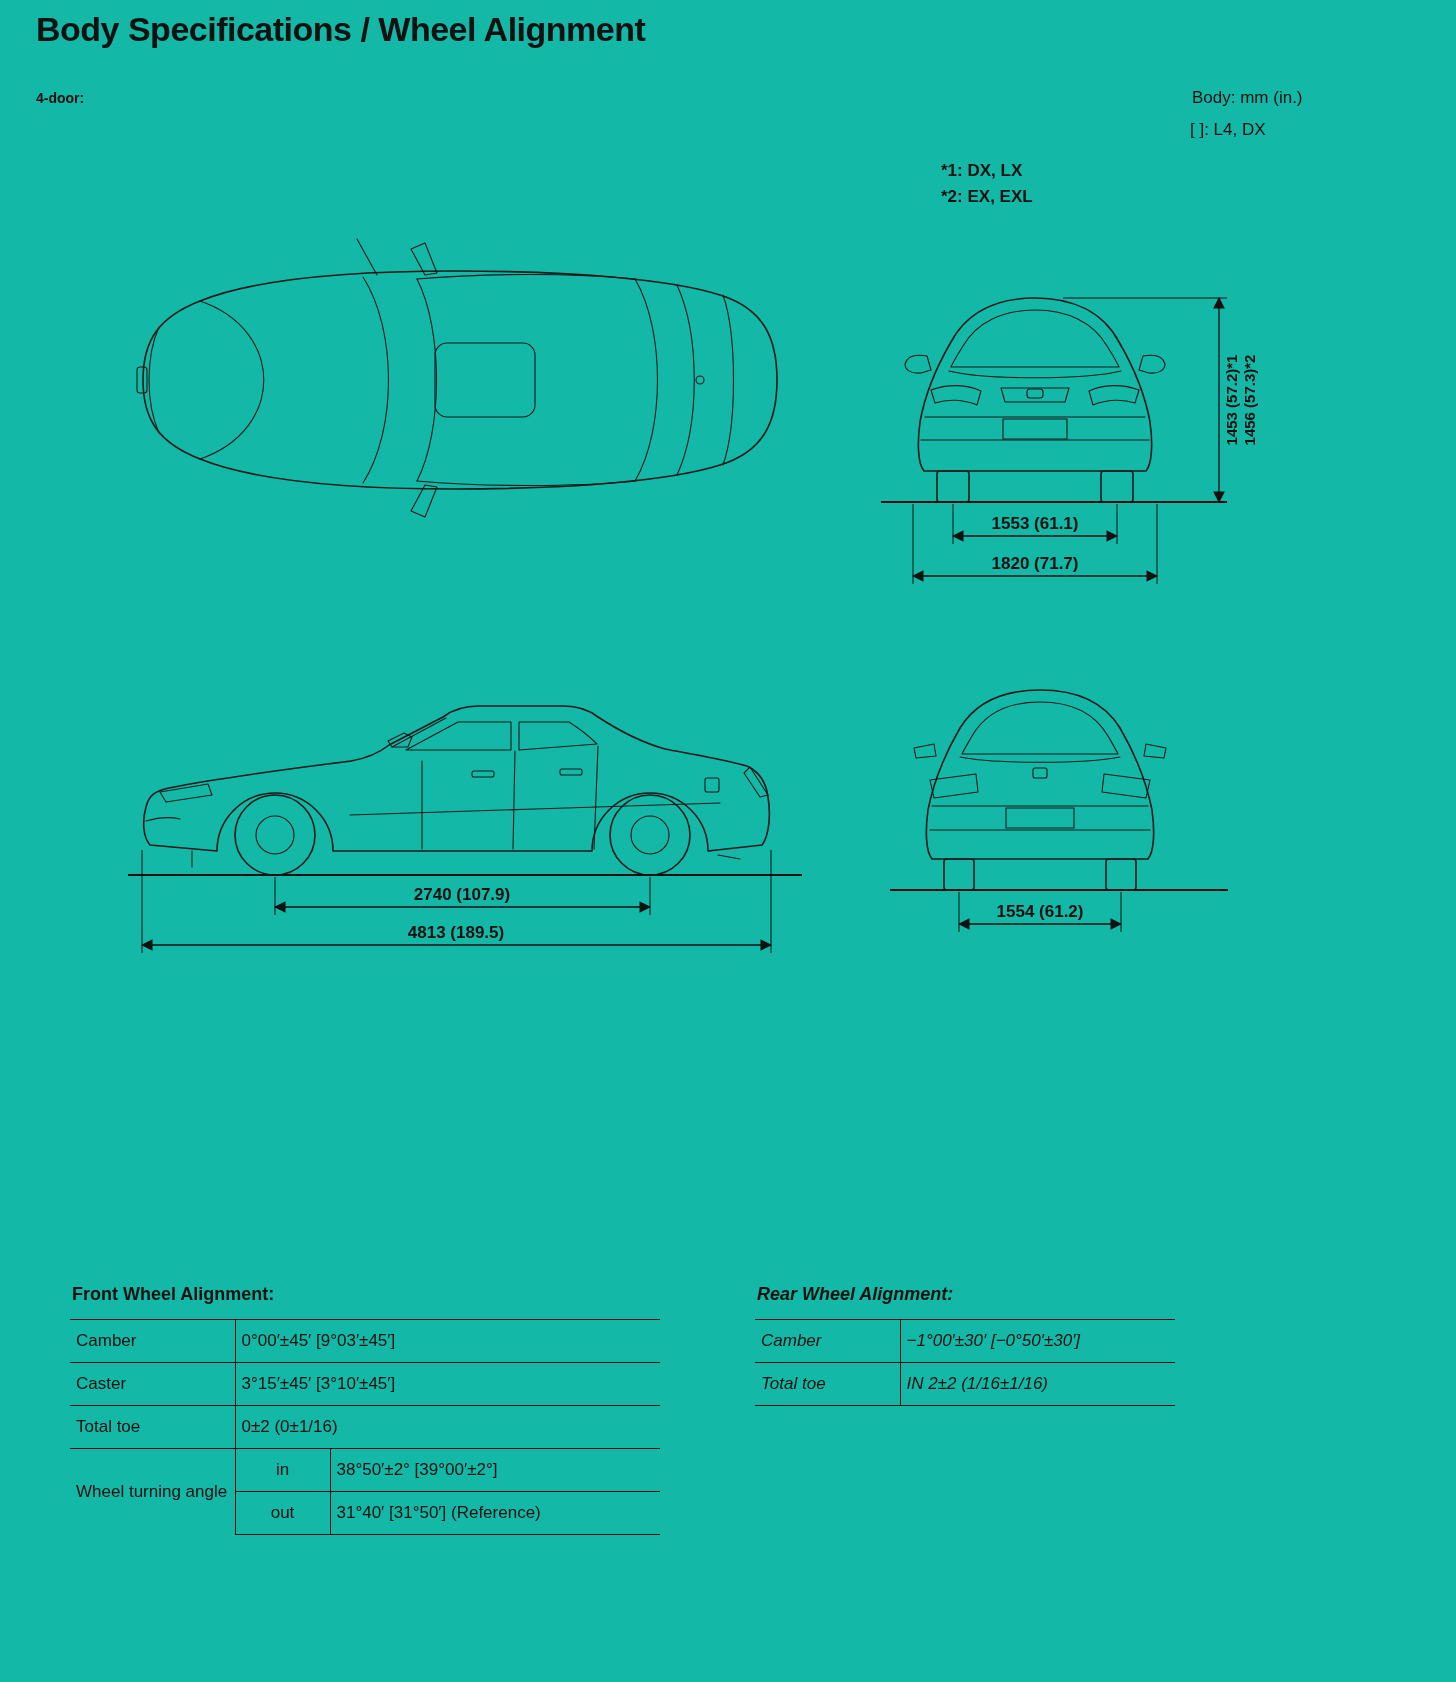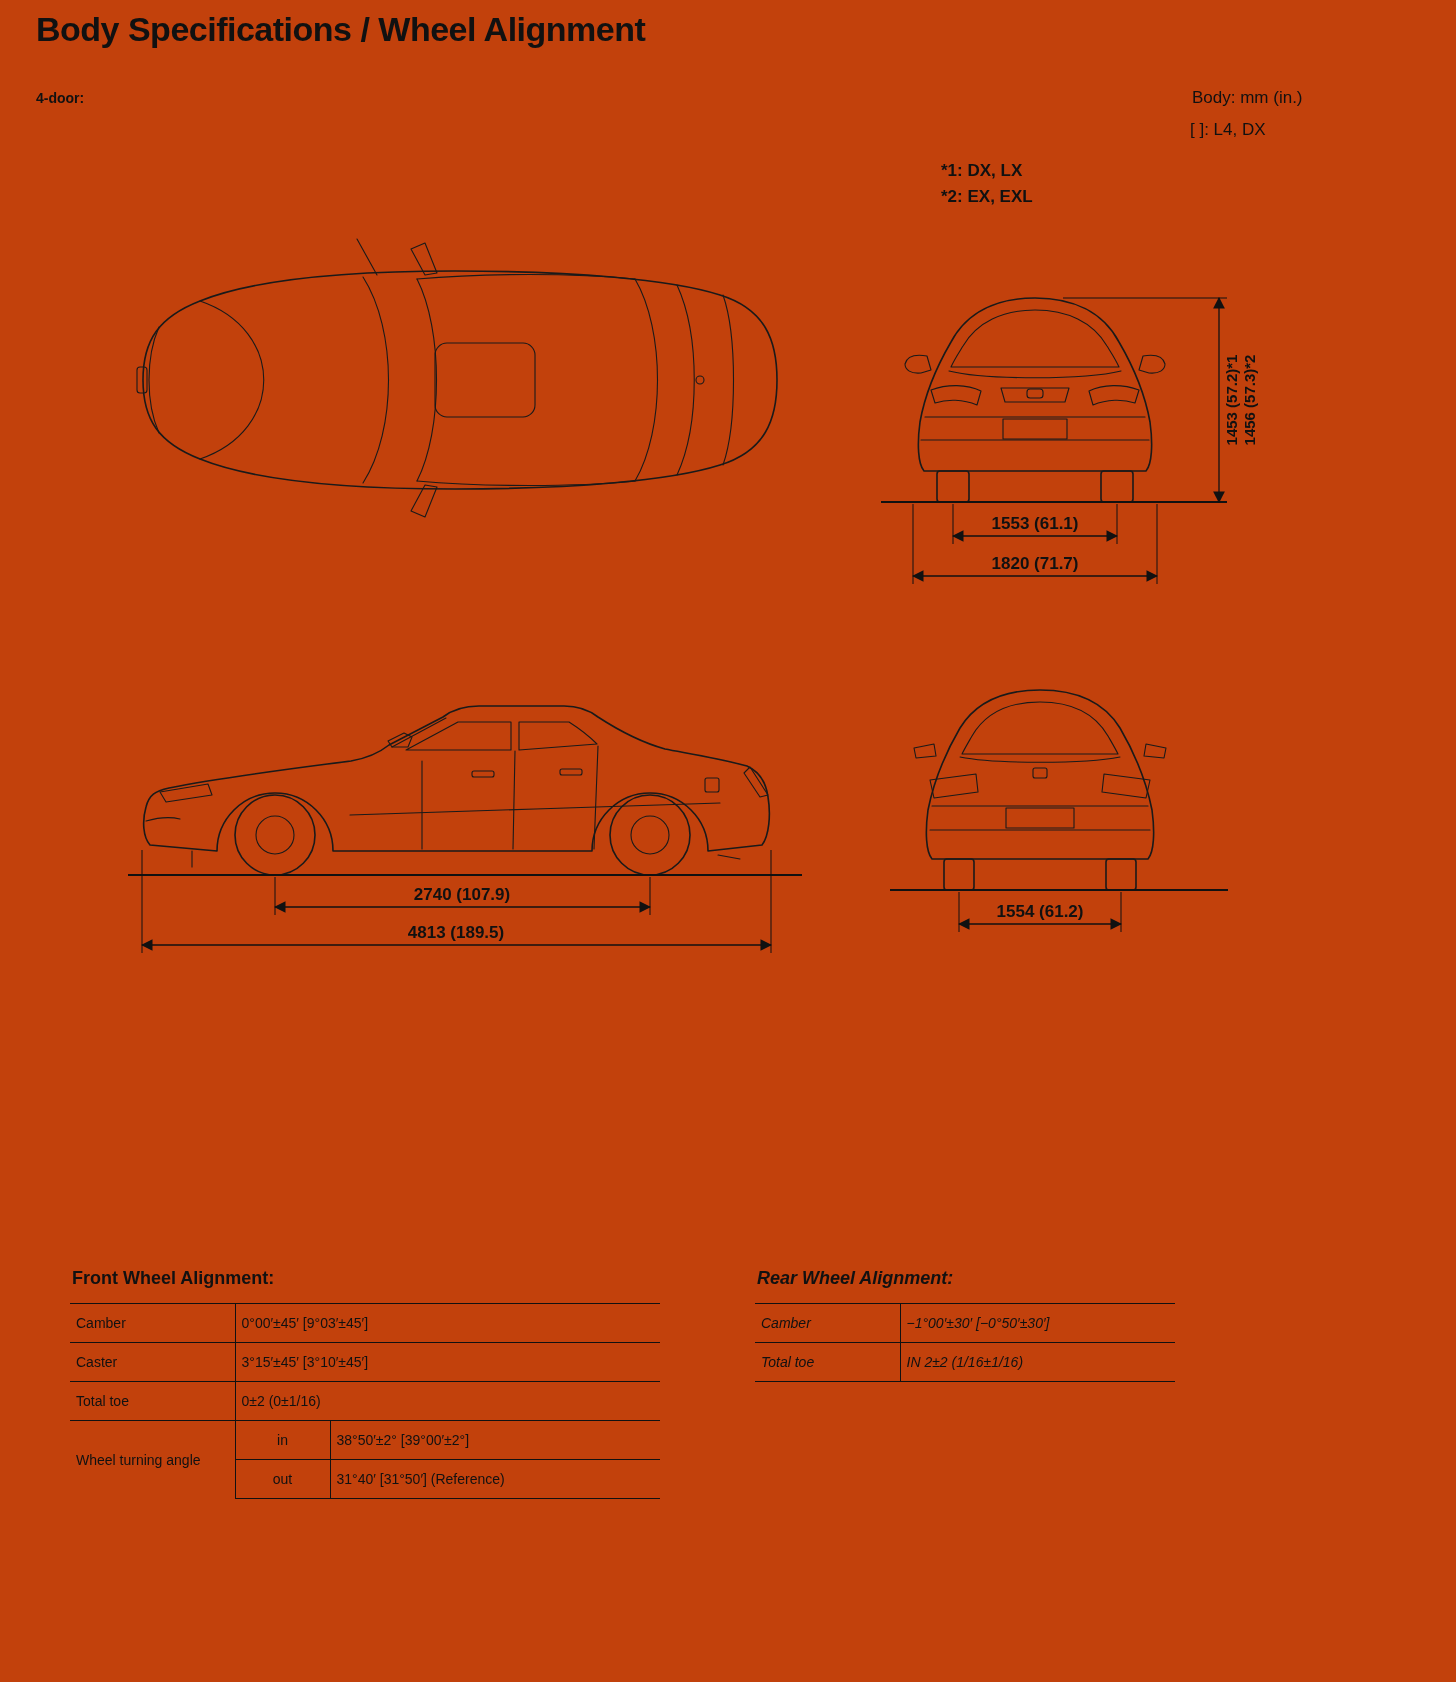--- a/index.html
+++ b/index.html
@@ -1,37 +1,37 @@
 <!DOCTYPE html>
 <html><head>
 <meta charset="utf-8">
 <style>
   html,body { margin:0; padding:0; background:#fff; }
   #page {
-    position:relative; width:1456px; height:1682px; background:#c2410c;
+    position:relative; width:1456px; height:1682px; background:#14b8a6;
     font-family:"Liberation Sans", sans-serif; color:#111; overflow:hidden;
   }
   .abs { position:absolute; }
   .page-title { font-size:34px; font-weight:bold; letter-spacing:-0.5px; }
   .small-bold { font-size:14px; font-weight:bold; }
   .note { font-size:17px; }
   .trim-note { font-size:17px; font-weight:bold; line-height:1.35; }
 
   svg { overflow:visible; }
   .car   { fill:none; stroke:#1a1a1a; stroke-width:1.6; stroke-linejoin:round; stroke-linecap:round; }
   .thin  { fill:none; stroke:#1a1a1a; stroke-width:1.1; stroke-linejoin:round; stroke-linecap:round; }
   .ground{ fill:none; stroke:#111; stroke-width:2.2; }
   .dim   { fill:none; stroke:#111; stroke-width:1.3; }
   .ext   { fill:none; stroke:#111; stroke-width:1; }
   .dim-label    { font:bold 17px "Liberation Sans", sans-serif; fill:#111; }
   .dim-label-sm { font:bold 15px "Liberation Sans", sans-serif; fill:#111; }
 
-  .align-block { position:absolute; }
+  .align-block { position:absolute;margin-top:16px; }
   .table-title { font-size:18px; font-weight:bold; margin:0 0 14px 2px; }
-  table.spec { border-collapse:collapse; table-layout:fixed; font-size:14px; color:#111; }
+  table.spec { border-collapse:collapse; table-layout:fixed; font-size:17px; color:#111; }
   table.spec td { border-top:1.6px solid #111; padding:11px 6px; vertical-align:middle; }
   table.spec tr:last-child td { border-bottom:1.6px solid #111; }
   td.colsep { border-right:1.6px solid #111; }
   td.lbl { padding-left:10px; }
   td.val { padding-left:28px; }
   td.sub { text-align:center; }
 </style>
 </head>
 <body>
 

